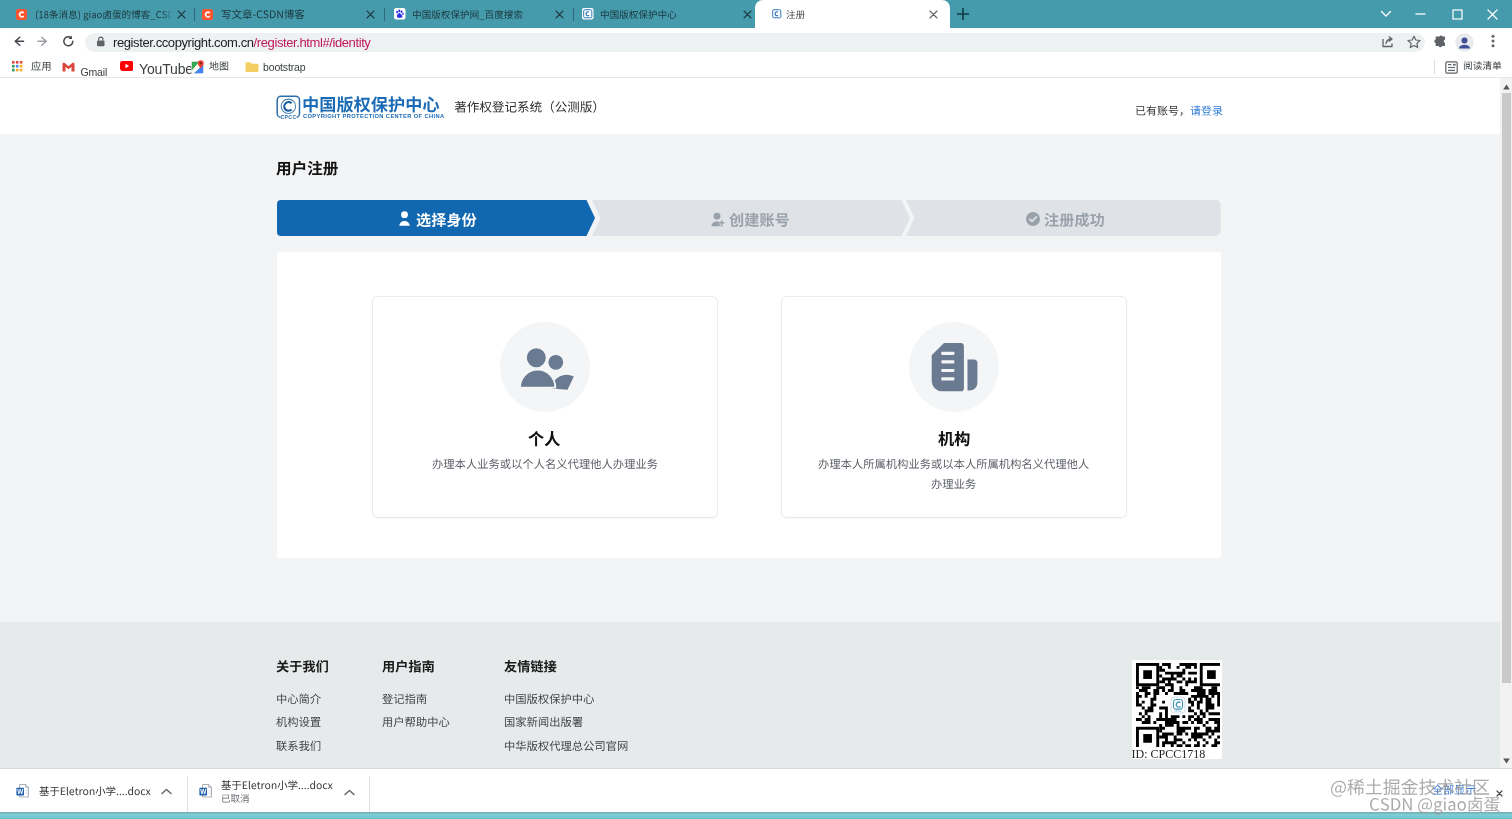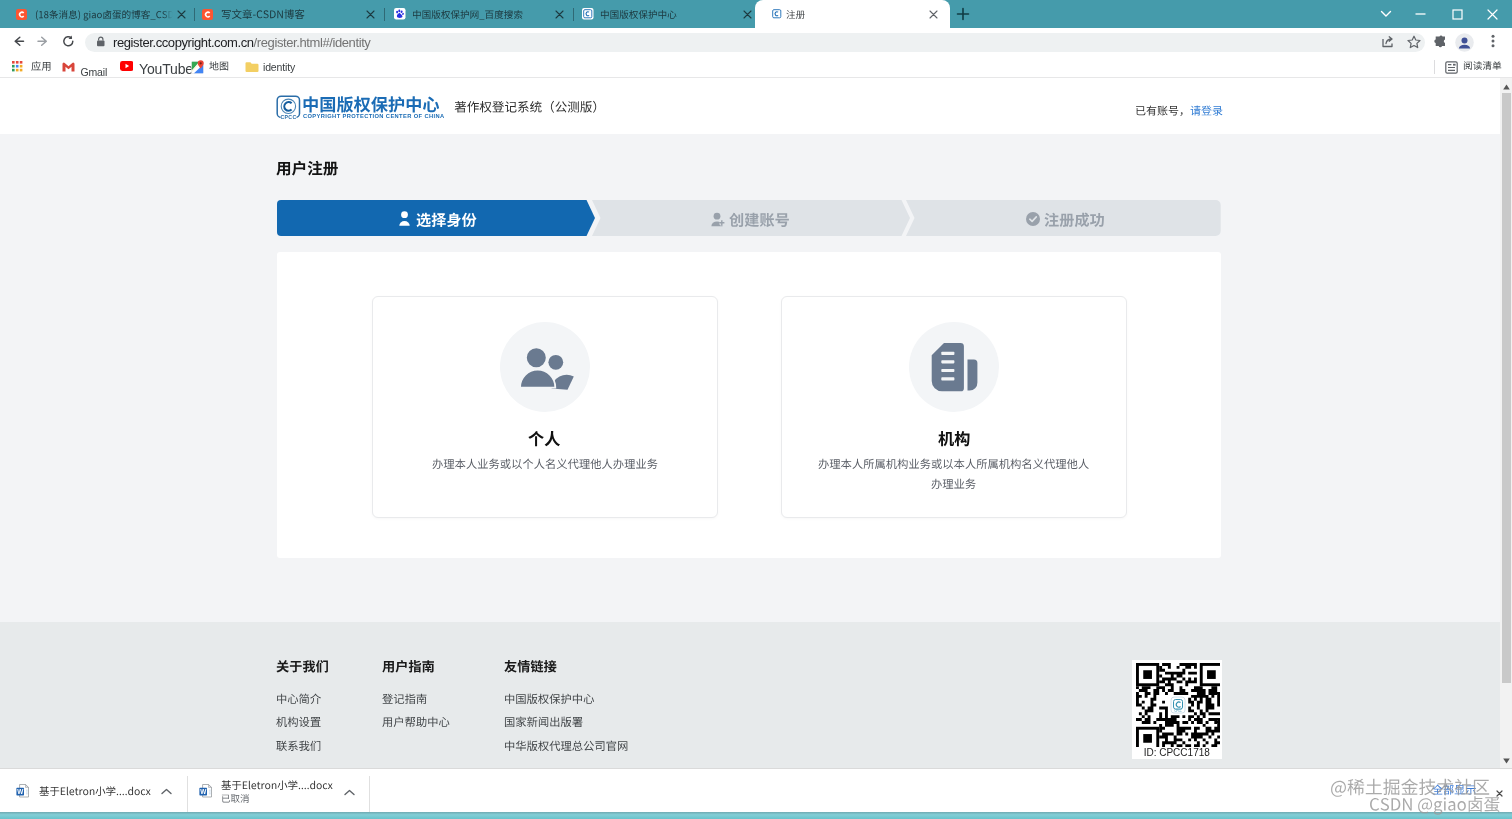--- a/index.html
+++ b/index.html
@@ -91,21 +91,21 @@
   </svg>
 <svg style="position:absolute;left:62px;top:35px;" width="12.5" height="12.5" viewBox="0 0 12.5 12.5">
     <path d="M10.8 6.25 A4.5 4.5 0 1 1 9.4 3.0" fill="none" stroke="#45484c" stroke-width="1.5" stroke-linecap="round"></path>
     <path d="M9.8 0.6 L9.8 3.9 L6.5 3.9 Z" fill="#45484c"></path>
   </svg>
 <div style="position:absolute;left:85px;top:32.7px;width:1339.5px;height:19px;background:#eef1f2;border-radius:9.5px"></div>
 <svg style="position:absolute;left:96px;top:36px;" width="9.5" height="11" viewBox="0 0 9.5 11">
     <rect x="1" y="4.5" width="7.5" height="5.8" rx="1" fill="#5f6368"></rect>
     <path d="M2.6 4.5 V3.3 a2.15 2.15 0 0 1 4.3 0 V4.5" fill="none" stroke="#5f6368" stroke-width="1.2"></path>
   </svg>
-<div style="position:absolute;left:113px;top:35px;font-size:13px;letter-spacing:-0.4px;color:#202124">register.ccopyright.com.cn<span style="color:#737373">/register.html#/identity</span></div>
+<div style="position:absolute;left:113px;top:35px;font-size:13px;letter-spacing:-0.4px;color:#202124">register.ccopyright.com.cn<span style="color:#be185d">/register.html#/identity</span></div>
 <svg style="position:absolute;left:1381px;top:35px;" width="13" height="13" viewBox="0 0 13 13">
     <path d="M2 4 V11.5 H11 V8.5" fill="none" stroke="#5f6368" stroke-width="1.3" stroke-linejoin="round"></path>
     <path d="M5 8.5 C5.5 5.5 8 4 11 4 M11 4 L8.2 1.8 M11 4 L8.2 6.2" fill="none" stroke="#5f6368" stroke-width="1.3" stroke-linecap="round" stroke-linejoin="round"></path>
   </svg>
 <svg style="position:absolute;left:1407px;top:34.5px;" width="14" height="14" viewBox="0 0 14 14">
     <path d="M7 1.2 L8.8 5 L13 5.5 L9.9 8.4 L10.7 12.6 L7 10.5 L3.3 12.6 L4.1 8.4 L1 5.5 L5.2 5 Z" fill="none" stroke="#5f6368" stroke-width="1.2" stroke-linejoin="round"></path>
   </svg>
 <svg style="position:absolute;left:1434px;top:34.5px;" width="14" height="14" viewBox="0 0 14 14">
     <path d="M5.5 1.5 a1.6 1.6 0 0 1 3 0 h2.5 v3 a1.8 1.8 0 0 0 0 3.4 v3.1 h-3 a1.7 1.7 0 0 1 -3.3 0 h-3 v-3 a1.8 1.8 0 0 1 0 -3.5 v-3 z" fill="#5f6368"></path>
   </svg>
@@ -150,21 +150,21 @@
     <path d="M0.8 10.5 L8.5 1.8 H10.2 L0.8 12.5 Z" fill="#fbf3df"></path>
     <path d="M9.7 0.3 a3 3 0 0 1 3 3 c0 2-3 5.2-3 5.2 s-3-3.2-3-5.2 a3 3 0 0 1 3-3 z" fill="#ea4335"></path>
     <circle cx="9.7" cy="3.3" r="1.1" fill="#7a1c12"></circle>
   </svg>
 <svg style="position:absolute;left:209.0px;top:58.2px;overflow:visible" width="20.0" height="14.5" viewBox="0 -1160 2000 1448">
     <path transform="scale(1,-1)" d="M429 747V473L321 428L349 361L429 395V79C429 -30 462 -57 577 -57C603 -57 796 -57 824 -57C928 -57 953 -13 964 125C944 128 914 140 897 153C890 38 880 11 821 11C781 11 613 11 580 11C513 11 501 22 501 77V426L635 483V143H706V513L846 573C846 412 844 301 839 277C834 254 825 250 809 250C799 250 766 250 742 252C751 235 757 206 760 186C788 186 828 186 854 194C884 201 903 219 909 260C916 299 918 449 918 637L922 651L869 671L855 660L840 646L706 590V840H635V560L501 504V747ZM33 154 63 79C151 118 265 169 372 219L355 286L241 238V528H359V599H241V828H170V599H42V528H170V208C118 187 71 168 33 154Z M1375 279C1455 262 1557 227 1613 199L1644 250C1588 276 1487 309 1407 325ZM1275 152C1413 135 1586 95 1682 61L1715 117C1618 149 1445 188 1310 203ZM1084 796V-80H1156V-38H1842V-80H1917V796ZM1156 29V728H1842V29ZM1414 708C1364 626 1278 548 1192 497C1208 487 1234 464 1245 452C1275 472 1306 496 1337 523C1367 491 1404 461 1444 434C1359 394 1263 364 1174 346C1187 332 1203 303 1210 285C1308 308 1413 345 1508 396C1591 351 1686 317 1781 296C1790 314 1809 340 1823 353C1735 369 1647 396 1569 432C1644 481 1707 538 1749 606L1706 631L1695 628H1436C1451 647 1465 666 1477 686ZM1378 563 1385 570H1644C1608 531 1560 496 1506 465C1455 494 1411 527 1378 563Z" fill="#3c4043"></path>
   </svg>
 <svg style="position:absolute;left:245px;top:60.8px;" width="13.5" height="11.5" viewBox="0 0 13.5 11.5">
     <path d="M0.5 2.3 a1.1 1.1 0 0 1 1.1-1.1 h3.8 l1.3 1.6 h5.7 a1.1 1.1 0 0 1 1.1 1.1 v6 a1.1 1.1 0 0 1 -1.1 1.1 h-10.8 a1.1 1.1 0 0 1 -1.1 -1.1 z" fill="#f3cf63"></path>
   </svg>
-<div style="position:absolute;left:263px;top:60.7px;font-size:10.5px;letter-spacing:-0.15px;color:#3c4043">identity</div>
+<div style="position:absolute;left:263px;top:60.7px;font-size:10.5px;letter-spacing:-0.15px;color:#3c4043">bootstrap</div>
 <div style="position:absolute;left:1434px;top:59.5px;width:1px;height:14px;background:#dcdcde"></div>
 <svg style="position:absolute;left:1444.5px;top:60.5px;" width="13" height="13" viewBox="0 0 13 13">
     <rect x="0.8" y="0.8" width="11.4" height="11.4" rx="1.4" fill="none" stroke="#5f6368" stroke-width="1.2"></rect>
     <path d="M3 3.6 h3.4 M3 6.5 h7 M3 9.4 h7" stroke="#5f6368" stroke-width="1.1"></path>
     <rect x="8" y="2.8" width="2.6" height="1.8" fill="#5f6368"></rect>
   </svg>
 <svg style="position:absolute;left:1463.0px;top:58.2px;overflow:visible" width="38.8" height="14.0" viewBox="0 -1160 4000 1448">
     <path transform="scale(1,-1)" d="M346 445H647V326H346ZM91 615V-80H164V615ZM106 791C150 749 199 691 222 652L283 694C259 732 207 788 163 828ZM316 639C349 599 382 544 396 506H278V264H390C375 160 338 86 216 43C231 31 251 4 258 -13C396 43 440 134 457 264H532V98C532 32 548 14 616 14C629 14 694 14 707 14C760 14 778 38 784 135C766 140 739 150 726 161C723 85 720 74 699 74C686 74 635 74 625 74C602 74 599 78 599 98V264H717V506H601C630 548 661 602 689 651L616 669C594 621 556 552 524 506H403L458 533C445 572 409 626 375 667ZM352 784V717H837V13C837 -1 833 -4 819 -5C806 -6 763 -6 719 -4C729 -23 739 -54 742 -74C805 -74 848 -72 875 -61C901 -48 909 -28 909 13V784Z M1443 452C1496 424 1558 382 1588 351L1624 394C1593 424 1529 464 1478 490ZM1370 361C1424 333 1487 288 1518 256L1554 300C1524 332 1459 374 1406 400ZM1683 105C1765 51 1863 -30 1911 -83L1959 -34C1910 19 1809 96 1728 148ZM1105 768C1159 722 1226 657 1259 615L1310 670C1277 711 1207 773 1153 817ZM1367 593V528H1851C1837 485 1821 441 1807 410L1867 394C1890 442 1916 517 1937 584L1889 596L1877 593H1685V683H1894V747H1685V840H1611V747H1404V683H1611V593ZM1639 489V371C1639 333 1637 293 1626 251H1346V185H1601C1562 108 1484 33 1330 -26C1345 -40 1367 -67 1375 -85C1560 -11 1644 86 1682 185H1946V251H1701C1709 292 1711 331 1711 369V489ZM1040 526V454H1188V89C1188 40 1158 7 1141 -7C1153 -19 1173 -45 1181 -60V-59C1195 -39 1221 -16 1377 113C1368 127 1355 156 1348 176L1258 104V526Z M2082 772C2137 742 2207 695 2241 662L2287 721C2252 752 2181 796 2126 823ZM2035 506C2093 475 2166 427 2201 394L2246 453C2209 486 2135 531 2078 559ZM2066 -21 2134 -66C2182 28 2240 154 2282 261L2222 305C2175 190 2111 57 2066 -21ZM2431 212H2793V134H2431ZM2431 268V342H2793V268ZM2575 840V762H2319V704H2575V640H2343V585H2575V516H2281V458H2950V516H2649V585H2888V640H2649V704H2913V762H2649V840ZM2361 400V-79H2431V77H2793V5C2793 -7 2788 -11 2774 -12C2760 -13 2712 -13 2662 -11C2671 -29 2680 -57 2684 -76C2755 -76 2800 -76 2828 -64C2856 -53 2864 -33 2864 4V400Z M3221 437H3459V329H3221ZM3536 437H3785V329H3536ZM3221 603H3459V497H3221ZM3536 603H3785V497H3536ZM3709 836C3686 785 3645 715 3609 667H3366L3407 687C3387 729 3340 791 3299 836L3236 806C3272 764 3311 707 3333 667H3148V265H3459V170H3054V100H3459V-79H3536V100H3949V170H3536V265H3861V667H3693C3725 709 3760 761 3790 809Z" fill="#3c4043"></path>
   </svg>
 <div style="position:absolute;left:0px;top:78px;width:1500px;height:56px;background:#fff"></div>
@@ -305,21 +305,21 @@
       <rect x="0.5" y="22.5" width="7" height="7" fill="none" stroke="#000" stroke-width="1"></rect>
       <rect x="2.5" y="24.5" width="3" height="3" fill="#000"></rect>
     </g>
     <g transform="translate(35.05,34.05)">
       <rect width="14" height="16" rx="3" fill="#fff" stroke="#cfe0ea" stroke-width="1"></rect>
       <rect x="2.5" y="2.5" width="9" height="9.5" rx="2" fill="none" stroke="#2e8fb0" stroke-width="1"></rect>
       <path d="M9.5 5.5 A2.6 2.6 0 1 0 9.5 9.5" fill="none" stroke="#2e8fb0" stroke-width="1.1"></path>
       <text x="7" y="15" font-size="2.6" fill="#2e8fb0" text-anchor="middle" font-family="Liberation Sans">CPCC</text>
     </g>
   </svg>
-<div style="position:absolute;left:1131.5px;top:747px;width:90.5px;text-align:center;font-family:Liberation Sans, sans-serif;font-size:10px;color:#222">ID: CPCC1718</div>
+<div style="position:absolute;left:1131.5px;top:747px;width:90.5px;text-align:left;font-family:Liberation Serif, serif;font-size:12px;color:#222">ID: CPCC1718</div>
 <div style="position:absolute;left:0px;top:768px;width:1512px;height:44px;background:#fff;border-top:1px solid #dadada"></div>
 <svg style="position:absolute;left:16px;top:784px;" width="13.5" height="13.5" viewBox="0 0 13.5 13.5">
     <path d="M3.6 0.5 H9.5 L12.5 3.4 V13 H3.6 Z" fill="#fff" stroke="#8a8f94" stroke-width="0.7"></path>
     <path d="M9.5 0.5 V3.4 H12.5 Z" fill="#e8e8e8" stroke="#8a8f94" stroke-width="0.5"></path>
     <path d="M10 6.2 h1.7 M10 8 h1.7 M10 9.8 h1.7" stroke="#b9d2ea" stroke-width="0.8"></path>
     <rect x="0.4" y="3.8" width="7.6" height="7.6" rx="0.6" fill="#2062af"></rect>
     <text x="4.2" y="10" font-size="6.4" font-weight="bold" fill="#fff" text-anchor="middle" font-family="Liberation Sans">W</text>
   </svg>
 <svg style="position:absolute;left:39.0px;top:783.2px;overflow:visible" width="111.8" height="15.1" viewBox="0 -1160 10754 1448">
     <path transform="scale(1,-1)" d="M684 839V743H320V840H245V743H92V680H245V359H46V295H264C206 224 118 161 36 128C52 114 74 88 85 70C182 116 284 201 346 295H662C723 206 821 123 917 82C929 100 951 127 967 141C883 171 798 229 741 295H955V359H760V680H911V743H760V839ZM320 680H684V613H320ZM460 263V179H255V117H460V11H124V-53H882V11H536V117H746V179H536V263ZM320 557H684V487H320ZM320 430H684V359H320Z M1124 769V694H1470V441H1055V366H1470V30C1470 9 1462 3 1440 3C1418 2 1341 1 1259 4C1271 -18 1285 -53 1290 -75C1393 -75 1459 -74 1496 -61C1534 -49 1549 -25 1549 30V366H1946V441H1549V694H1876V769Z M2101 0H2534V79H2193V346H2471V425H2193V655H2523V733H2101Z M2777 -13C2802 -13 2817 -9 2830 -5L2817 65C2807 63 2803 63 2798 63C2784 63 2773 74 2773 102V796H2681V108C2681 31 2709 -13 2777 -13Z M3185 -13C3258 -13 3316 11 3363 42L3331 103C3290 76 3248 60 3195 60C3092 60 3021 134 3015 250H3381C3383 264 3385 282 3385 302C3385 457 3307 557 3168 557C3044 557 2925 448 2925 271C2925 92 3040 -13 3185 -13ZM3014 315C3025 423 3093 484 3170 484C3255 484 3305 425 3305 315Z M3689 -13C3723 -13 3759 -3 3790 7L3772 76C3754 68 3730 61 3710 61C3647 61 3626 99 3626 165V469H3774V543H3626V696H3550L3540 543L3454 538V469H3535V168C3535 59 3574 -13 3689 -13Z M3896 0H3988V349C4024 441 4079 475 4124 475C4147 475 4159 472 4177 466L4194 545C4177 554 4160 557 4136 557C4076 557 4020 513 3982 444H3980L3971 543H3896Z M4495 -13C4628 -13 4746 91 4746 271C4746 452 4628 557 4495 557C4362 557 4244 452 4244 271C4244 91 4362 -13 4495 -13ZM4495 63C4401 63 4338 146 4338 271C4338 396 4401 480 4495 480C4589 480 4653 396 4653 271C4653 146 4589 63 4495 63Z M4890 0H4982V394C5036 449 5074 477 5130 477C5202 477 5233 434 5233 332V0H5324V344C5324 482 5272 557 5158 557C5084 557 5027 516 4976 464H4974L4965 543H4890Z M5872 826V24C5872 4 5864 -2 5844 -3C5823 -4 5751 -5 5678 -2C5690 -23 5704 -59 5709 -80C5803 -81 5865 -79 5902 -66C5938 -54 5953 -31 5953 24V826ZM6113 571C6199 427 6280 240 6303 121L6384 154C6358 274 6273 458 6185 598ZM5610 591C5585 457 5529 284 5440 178C5461 169 5494 151 5511 138C5602 249 5661 430 5694 577Z M6868 347V275H6468V204H6868V14C6868 -1 6863 -5 6843 -7C6822 -8 6755 -8 6677 -6C6690 -26 6704 -57 6710 -78C6801 -78 6858 -77 6895 -65C6932 -55 6944 -33 6944 13V204H7353V275H6944V315C7035 354 7127 411 7192 469L7143 506L7127 502H6636V436H7043C6991 402 6927 368 6868 347ZM6832 824C6862 778 6894 716 6908 674H6688L6726 693C6709 732 6667 788 6629 830L6567 802C6599 764 6635 712 6654 674H6488V475H6560V606H7261V475H7336V674H7171C7204 714 7239 763 7269 808L7193 834C7170 785 7128 721 7091 674H6928L6980 694C6967 737 6932 801 6898 849Z M7547 -13C7583 -13 7613 15 7613 56C7613 98 7583 126 7547 126C7510 126 7481 98 7481 56C7481 15 7510 -13 7547 -13Z M7825 -13C7861 -13 7891 15 7891 56C7891 98 7861 126 7825 126C7788 126 7759 98 7759 56C7759 15 7788 -13 7825 -13Z M8103 -13C8139 -13 8169 15 8169 56C8169 98 8139 126 8103 126C8066 126 8037 98 8037 56C8037 15 8066 -13 8103 -13Z M8381 -13C8417 -13 8447 15 8447 56C8447 98 8417 126 8381 126C8344 126 8315 98 8315 56C8315 15 8344 -13 8381 -13Z M8797 -13C8862 -13 8920 22 8962 64H8965L8973 0H9048V796H8956V587L8961 494C8913 533 8872 557 8808 557C8684 557 8573 447 8573 271C8573 90 8661 -13 8797 -13ZM8817 64C8722 64 8667 141 8667 272C8667 396 8737 480 8824 480C8869 480 8911 464 8956 423V138C8911 88 8867 64 8817 64Z M9443 -13C9576 -13 9694 91 9694 271C9694 452 9576 557 9443 557C9310 557 9192 452 9192 271C9192 91 9310 -13 9443 -13ZM9443 63C9349 63 9286 146 9286 271C9286 396 9349 480 9443 480C9537 480 9601 396 9601 271C9601 146 9537 63 9443 63Z M10052 -13C10117 -13 10179 13 10228 55L10188 117C10154 87 10110 63 10060 63C9960 63 9892 146 9892 271C9892 396 9964 480 10063 480C10105 480 10140 461 10171 433L10217 493C10179 527 10130 557 10059 557C9919 557 9798 452 9798 271C9798 91 9908 -13 10052 -13Z M10271 0H10367L10440 127C10459 160 10476 193 10495 224H10500C10521 193 10541 160 10559 127L10639 0H10739L10560 274L10725 543H10630L10563 424C10546 393 10531 364 10515 333H10510C10492 364 10473 393 10457 424L10384 543H10285L10450 283Z" fill="#333"></path>

